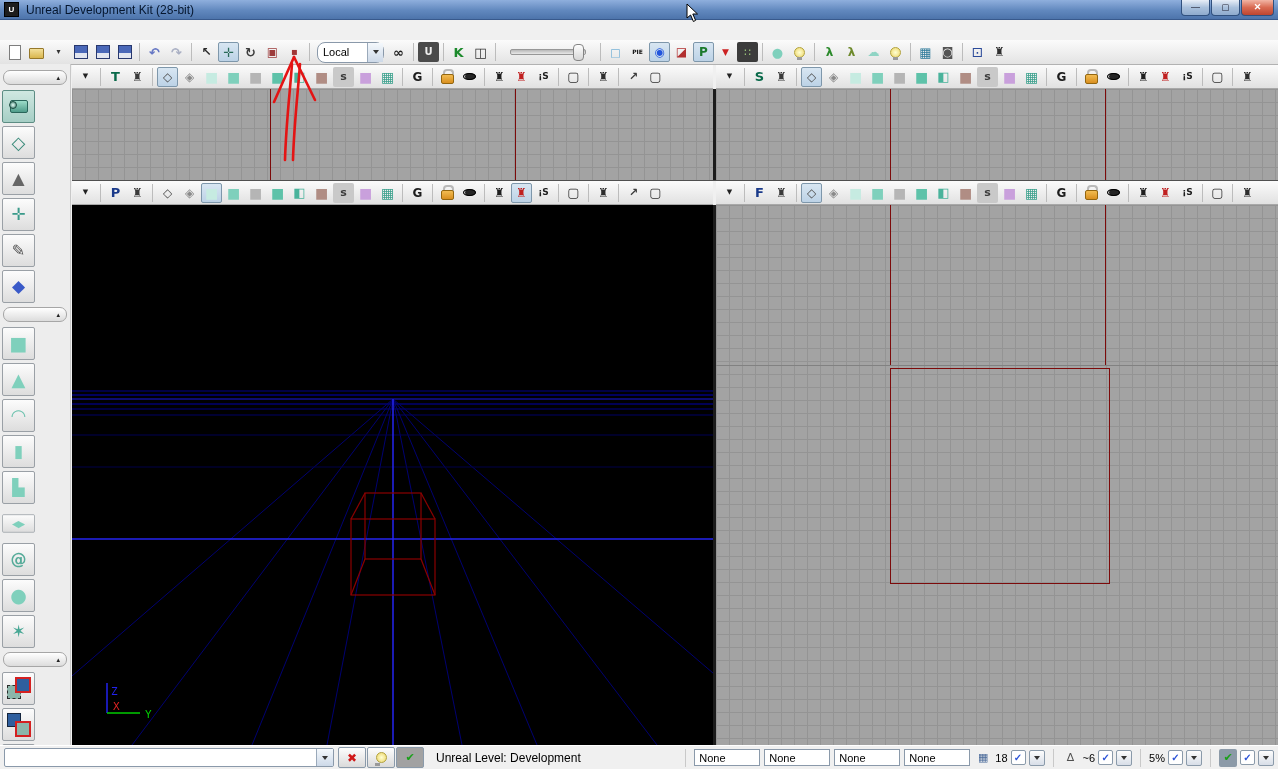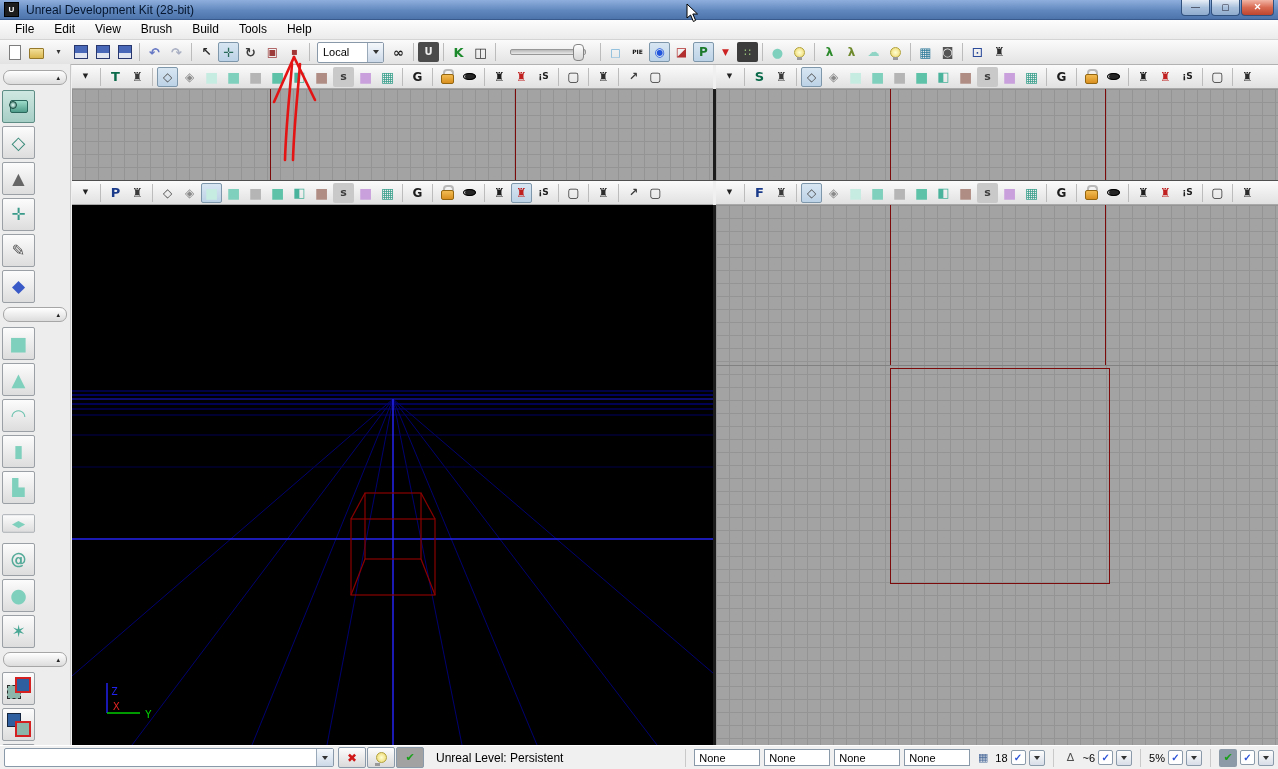--- a/index.html
+++ b/index.html
@@ -30,21 +30,21 @@
   .tb{background:linear-gradient(#fbfbfb,#e3e3e3);border-bottom:1px solid #b2b2b2;
     display:flex;align-items:center;gap:1px;box-sizing:border-box;overflow:hidden;}
   #main-toolbar{position:absolute;left:0;top:40px;width:1278px;height:25px;padding-left:4px;}
   .icon{position:relative;width:19px;height:18px;display:inline-flex;align-items:center;justify-content:center;
     font-size:11px;border:1px solid transparent;border-radius:2px;flex:none;line-height:1;
     font-family:"DejaVu Sans",sans-serif;}
   .icon.pressed{border-color:#7e97ab;background:linear-gradient(#d8e6f2,#bcd2e6);}
   .tsep{width:1px;height:18px;background:#bcbcbc;margin:0 3px;flex:none;}
   .istrip{display:inline-flex;align-items:center;gap:1px;flex:none;}
 
-  .combo{height:19px;width:60px;background:#fff;border:1px solid #8a99aa;border-radius:2px;
+  .combo{height:19px;width:60px;background:#fff;border:1px solid #8a99aa;border-radius:8px;
     display:inline-flex;align-items:center;padding-left:5px;font-size:11px;flex:none;margin:0 3px;box-sizing:content-box;}
   .combo .arrowbox{margin-left:auto;width:15px;align-self:stretch;display:flex;align-items:center;justify-content:center;
     background:linear-gradient(#f4f8fc,#cdd9e8);border-left:1px solid #9aa9ba;}
   .tri{width:0;height:0;border:3px solid transparent;border-top:4px solid #333;margin-top:3px;}
 
   .slider{width:74px;height:4px;background:linear-gradient(#b8b8b8,#e8e8e8);border:1px solid #979797;
     border-radius:2px;position:relative;margin:0 10px;flex:none;}
   .slider-thumb{position:absolute;right:1px;top:-6px;width:9px;height:15px;border:1px solid #848484;
     border-radius:4px;background:linear-gradient(#fefefe,#d6d6d6);}
 
@@ -135,29 +135,20 @@
   <div id="titlebar">
     <span id="app-icon">U</span>
     <span id="title-text">Unreal Development Kit (28-bit)</span>
     <span id="winbtns">
       <span class="winbtn">—</span>
       <span class="winbtn">▢</span>
       <span class="winbtn close">✕</span>
     </span>
   </div>
 
-  <div id="menubar">
-      <span class="menu-item">File</span>
-      <span class="menu-item">Edit</span>
-      <span class="menu-item">View</span>
-      <span class="menu-item">Brush</span>
-      <span class="menu-item">Build</span>
-      <span class="menu-item">Tools</span>
-      <span class="menu-item">Help</span>
-    </div>
 
   <div id="main-toolbar" class="tb">
     <span class="istrip">
         <span class="icon sh-page"></span>
         <span class="icon sh-folder"></span>
         <span class="icon" style="color: rgb(51, 51, 51); font-size: 8px;">▾</span>
         <span class="icon sh-floppy"></span>
         <span class="icon sh-floppy"></span>
         <span class="icon sh-floppy"></span>
         <span class="tsep"></span>
@@ -455,21 +446,21 @@
           <i class="tri"></i>
         </span>
     </span>
     <span id="status-buttons" class="istrip">
         <span class="icon" style="color: rgb(208, 24, 24); font-size: 12px; font-weight: bold;">✖</span>
         <span class="icon sh-bulb"></span>
         <span class="icon" style="color: rgb(26, 160, 26); background: rgb(162, 162, 162); font-size: 11px; font-weight: bold;">✔</span>
       </span>
     <span id="current-level">
       <span>Unreal Level:</span>
-      <b>Persistent</b>
+      <b>Development</b>
     </span>
     <span class="sdiv" style="margin-left:auto;"></span>
     <span id="none-strip">
         <span class="none-field">None</span>
         <span class="none-field">None</span>
         <span class="none-field">None</span>
         <span class="none-field">None</span>
       </span>
     <span class="snapw">
       <span class="istrip">

